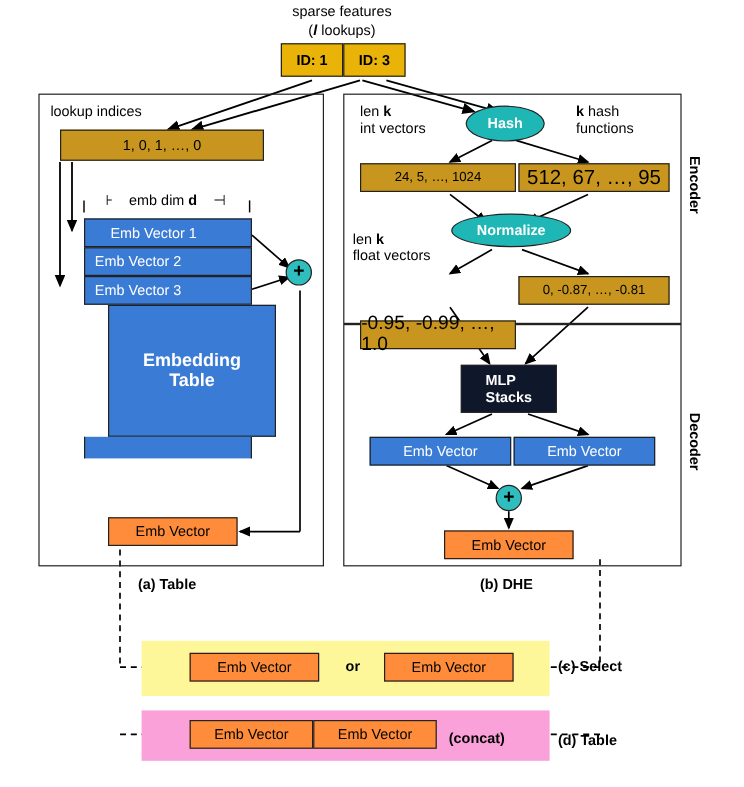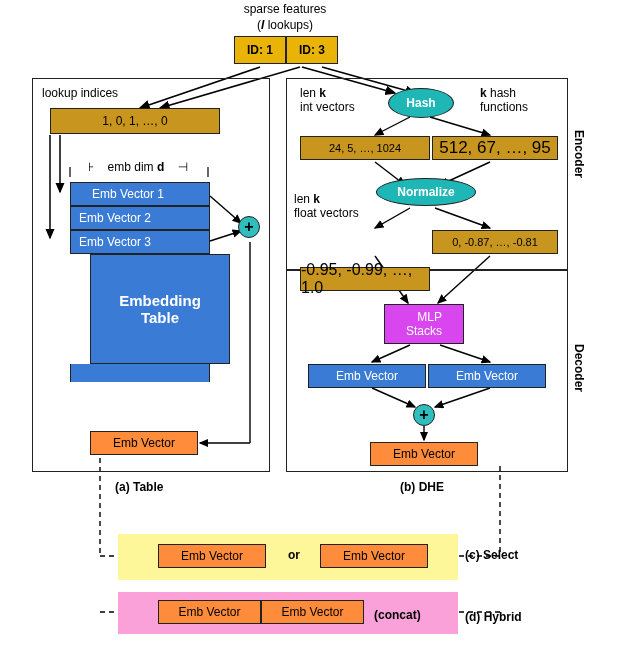--- a/index.html
+++ b/index.html
@@ -7,21 +7,21 @@
 .container { position: relative; width: 620px; height: 656px; }
 .abs { position: absolute; }
 
 
 .green-box { background: #eab308; border: 1.5px solid #222; color: #000; font-weight: bold; display: flex; align-items: center; justify-content: center; }
 .yellow-box { background: #c8961e; border: 1.5px solid #222; color: #000; display: flex; align-items: center; justify-content: center; }
 .orange-box { background: #ff8c3a; border: 1.5px solid #222; color: #000; display: flex; align-items: center; justify-content: center; }
 .blue-box { background: #3a7bd5; border: 1.5px solid #222; color: #fff; display: flex; align-items: center; justify-content: flex-start; padding-left: 8px; }
 .blue-big { background: #3a7bd5; border: 1.5px solid #222; color: #fff; display: flex; align-items: center; justify-content: center; text-align: center; font-weight: bold; margin-left: 20px; }
 .teal-ell { background: #1fb6b6; border: 1.5px solid #222; color: #fff; font-weight: bold; display: flex; align-items: center; justify-content: center; border-radius: 50%; }
-.teal-rect { background: #d946ef; border: 1.5px solid #222; color: #fff; font-weight: normal; display: flex; align-items: center; justify-content: center; text-align: right; }
+.teal-rect { background: #0f172a; border: 1.5px solid #222; color: #fff; font-weight: bold; display: flex; align-items: center; justify-content: center; text-align: left; }
 .teal-circle { background: #2fbdbd; border: 1.5px solid #222; color: #000; font-weight: bold; display: flex; align-items: center; justify-content: center; border-radius: 50%; }
 
 .lbl { color: #000; }
 .bold { font-weight: bold; }
 
 .panel-box { border: 1.5px solid #222; background: transparent; }
 
 .yellow-bg { background: #fef79a; }
 .pink-bg { background: #f9a1d8; }
 
@@ -148,15 +148,15 @@
 <div class="abs yellow-bg" style="left:118px; top:534px; width:340px; height:46px;"></div>
 <div class="abs orange-box" style="left:158px; top:544px; width:108px; height:24px;">Emb Vector</div>
 <div class="abs lbl bold" style="left:288px; top:548px;">or</div>
 <div class="abs orange-box" style="left:320px; top:544px; width:108px; height:24px;">Emb Vector</div>
 <div class="abs lbl bold" style="left:465px; top:548px;">(c) Select</div>
 
 <div class="abs pink-bg" style="left:118px; top:592px; width:340px; height:42px;"></div>
 <div class="abs orange-box" style="left:158px; top:600px; width:103px; height:24px;">Emb Vector</div>
 <div class="abs orange-box" style="left:261px; top:600px; width:103px; height:24px;">Emb Vector</div>
 <div class="abs lbl bold" style="left:374px; top:594px;margin-top:14px;">(concat)</div>
-<div class="abs lbl bold" style="left:465px; top:610px;">(d) Hybrid</div>
+<div class="abs lbl bold" style="left:465px; top:610px;">(d) Table</div>
 
 </div>
 
 </body></html>

